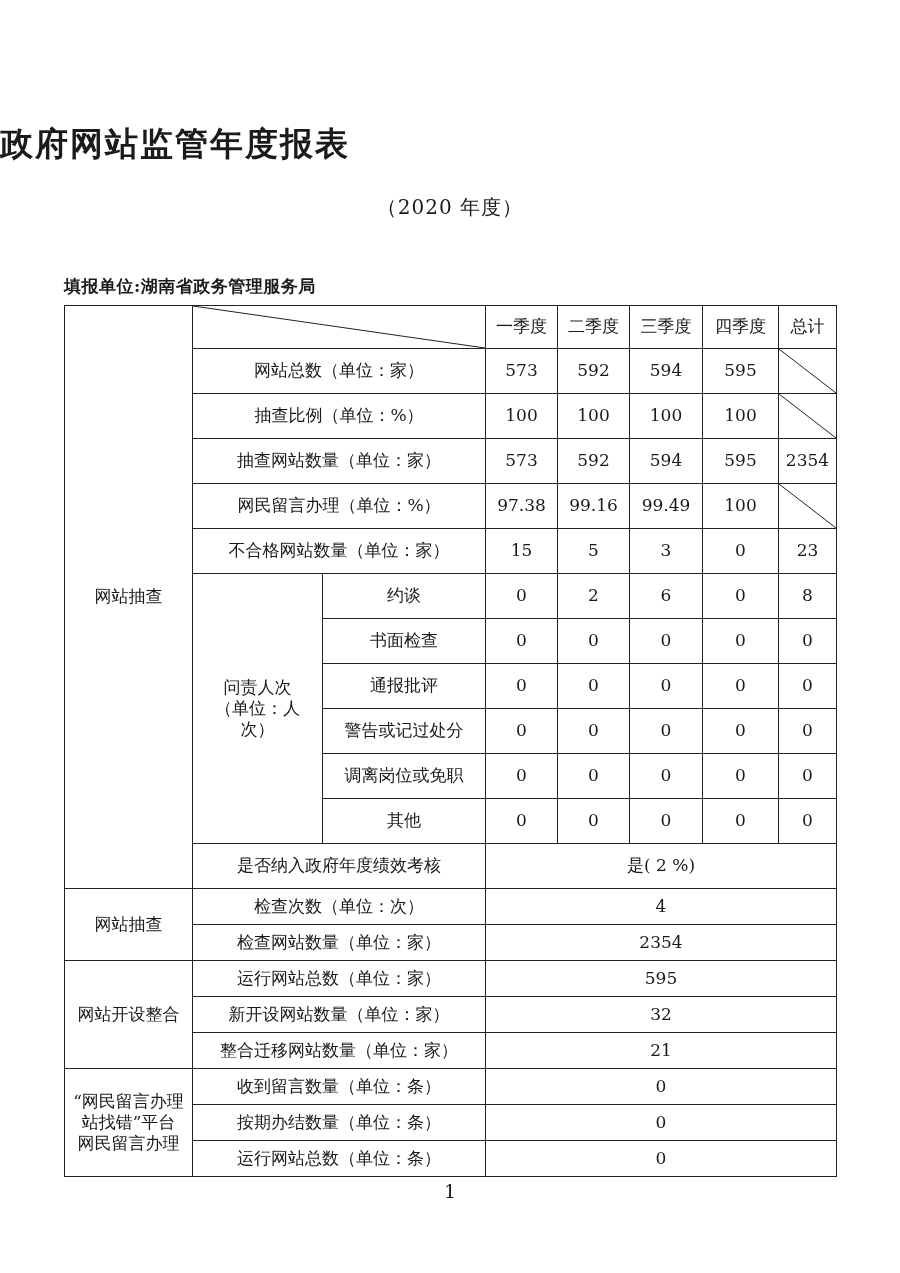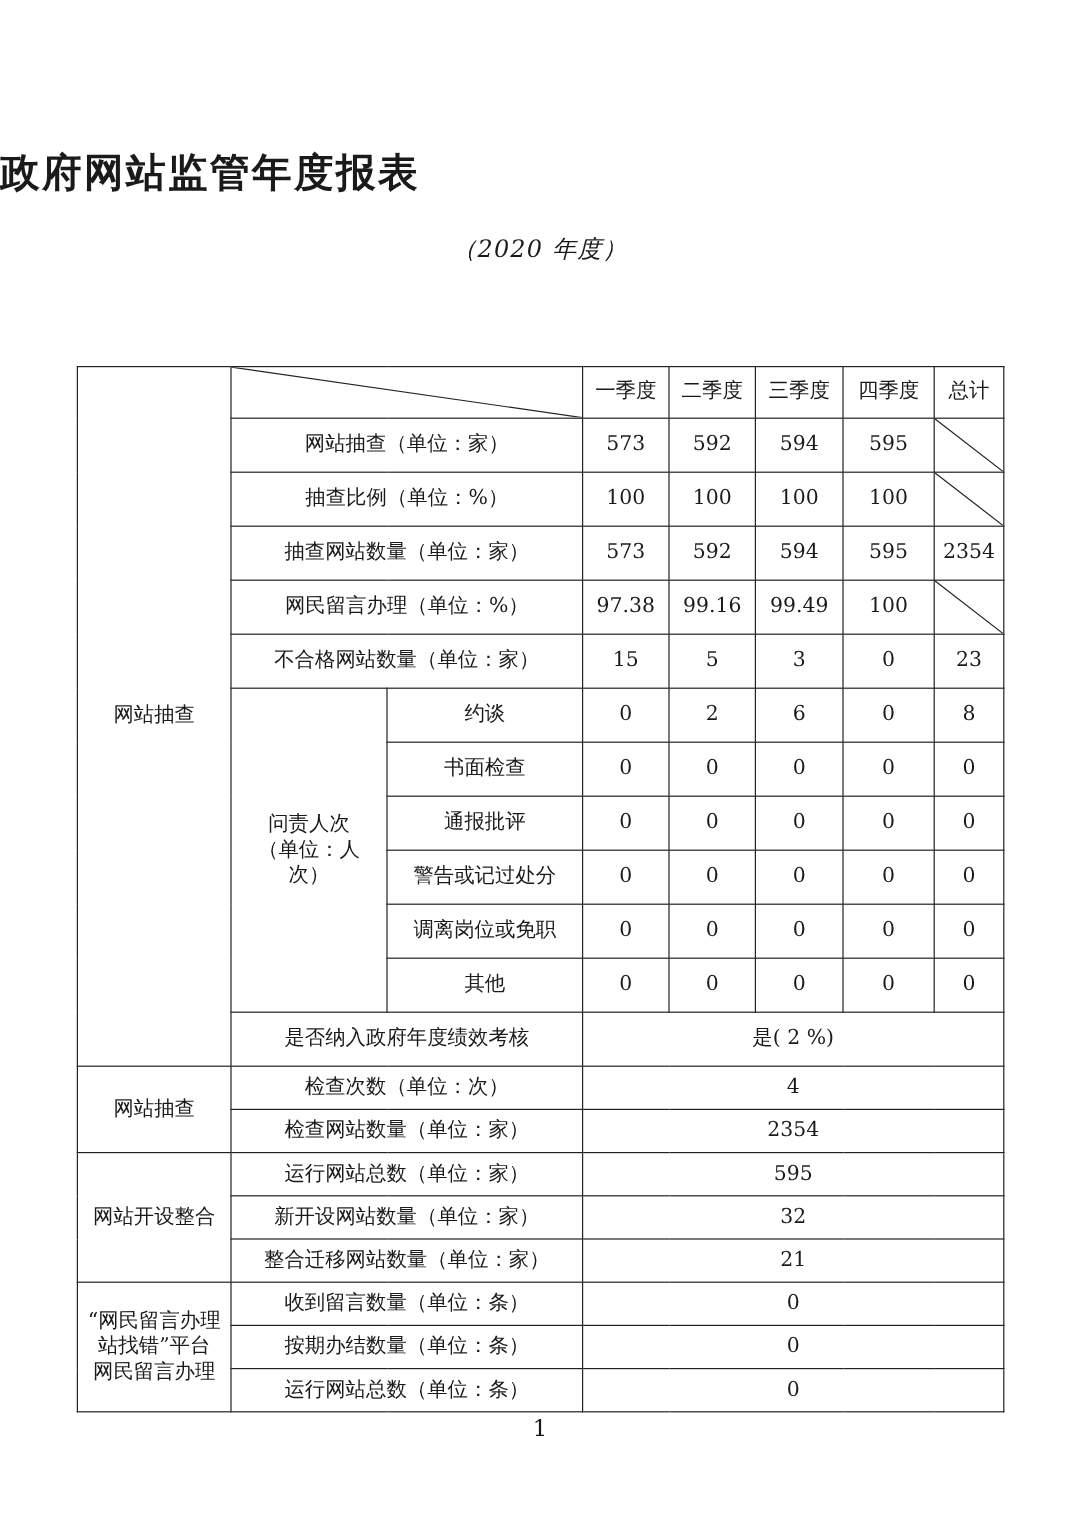--- a/index.html
+++ b/index.html
@@ -7,21 +7,21 @@
     position:relative; width:900px; height:1273px; background:#ffffff;
     font-family:"DejaVu Serif","Liberation Serif",serif; color:#1a1a1a;
     overflow:hidden;
   }
   .title {
     position:absolute; top:122px; left:0; width:100%;
     text-align:left; font-size:33px; font-weight:bold; letter-spacing:2px; margin:0;
   }
   .subtitle {
     position:absolute; top:194px; left:0; width:100%;
-    text-align:center; font-size:20px; letter-spacing:1px;font-style:italic;
+    text-align:center; font-size:20px; letter-spacing:1px;
   }
   .reporting-unit {
     position:absolute; top:275px; left:64px;
     font-size:17px; font-weight:bold; letter-spacing:0.5px;
   }
   table.report {
     position:absolute; top:305px; left:64px;
     border-collapse:collapse; table-layout:fixed;
   }
   table.report td {
@@ -41,20 +41,21 @@
     text-align:center; font-size:19px;
   }
 </style>
 </head>
 <body>
 
 <div class="page">
 
   <h1 class="title">政府网站监管年度报表</h1>
   <div class="subtitle">（2020 年度）</div>
+  <div class="reporting-unit">填报单位:湖南省政务管理服务局</div>
 
   <table class="report">
     <colgroup>
       <col style="width:128px">
         <col style="width:130px">
         <col style="width:163px">
       <col style="width:72px">
         <col style="width:72px">
         <col style="width:73px">
       <col style="width:76px">
@@ -70,21 +71,21 @@
             </svg>
         </td>
         <td>一季度</td>
         <td>二季度</td>
         <td>三季度</td>
         <td>四季度</td>
         <td>总计</td>
       </tr>
 
       <tr class="qrow">
-        <td colspan="2">网站抽查（单位：家）</td>
+        <td colspan="2">网站总数（单位：家）</td>
         <td>573</td>
         <td>592</td>
         <td>594</td>
         <td>595</td>
         <td class="diag">
           <svg viewBox="0 0 100 100" preserveAspectRatio="none">
               <line x1="0" y1="0" x2="100" y2="100" stroke="#222" stroke-width="1" vector-effect="non-scaling-stroke"></line>
             </svg>
         </td>
       </tr>

